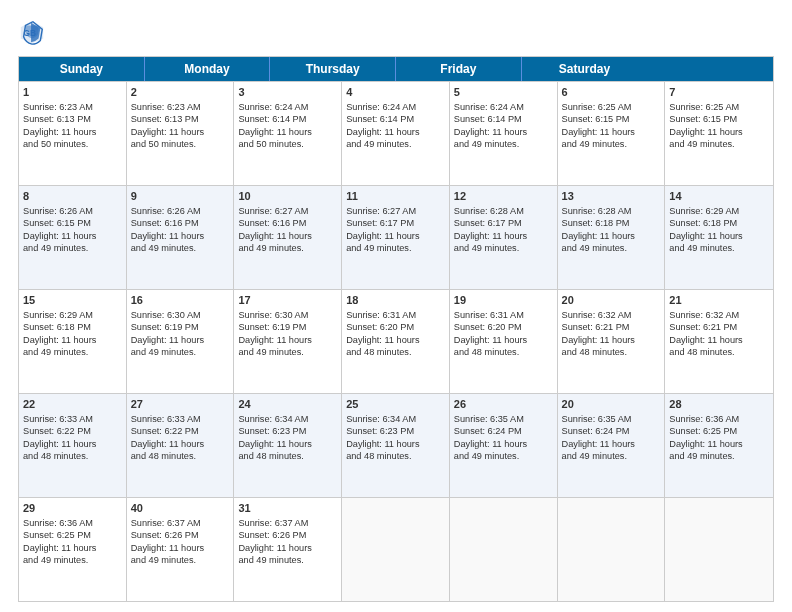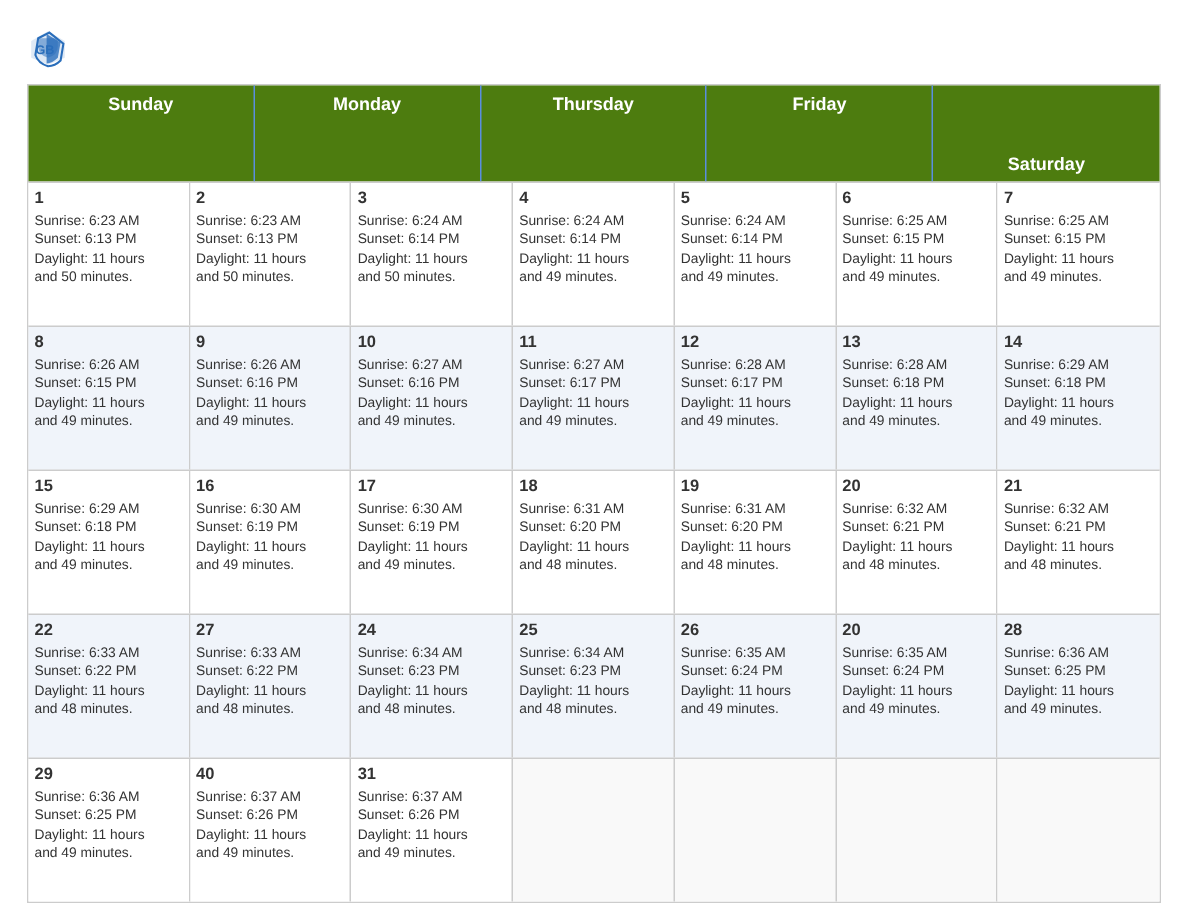--- a/index.html
+++ b/index.html
@@ -52,32 +52,32 @@
       color: #555;
     }
     .calendar {
       flex: 1;
       display: flex;
       flex-direction: column;
       border: 1px solid #ccc;
     }
     .cal-header {
       display: grid;
-      grid-template-columns: repeat(5, 1fr);
-      background: #4d7c0f;
+      grid-template-columns: repeat(6, 1fr);
+      background: #0369a1;
     }
     .cal-header-cell {
       color: #fff;
       font-size: 12px;
       font-weight: bold;
       text-align: center;
       padding: 5px 2px;
       border-right: 1px solid #5a8edf;
     }
-    .cal-header-cell:last-child { border-right: none; margin-top: 40px; }
+    .cal-header-cell:last-child { border-right: none; }
     .cal-body {
       display: flex;
       flex-direction: column;
       flex: 1;
     }
     .cal-row {
       display: grid;
       grid-template-columns: repeat(7, 1fr);
       flex: 1;
       border-top: 1px solid #ccc;

